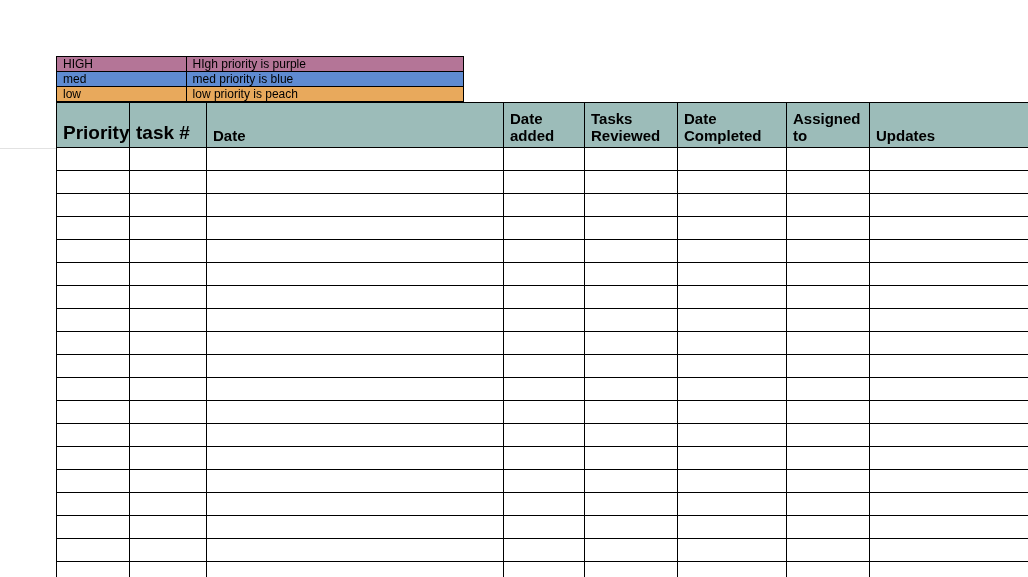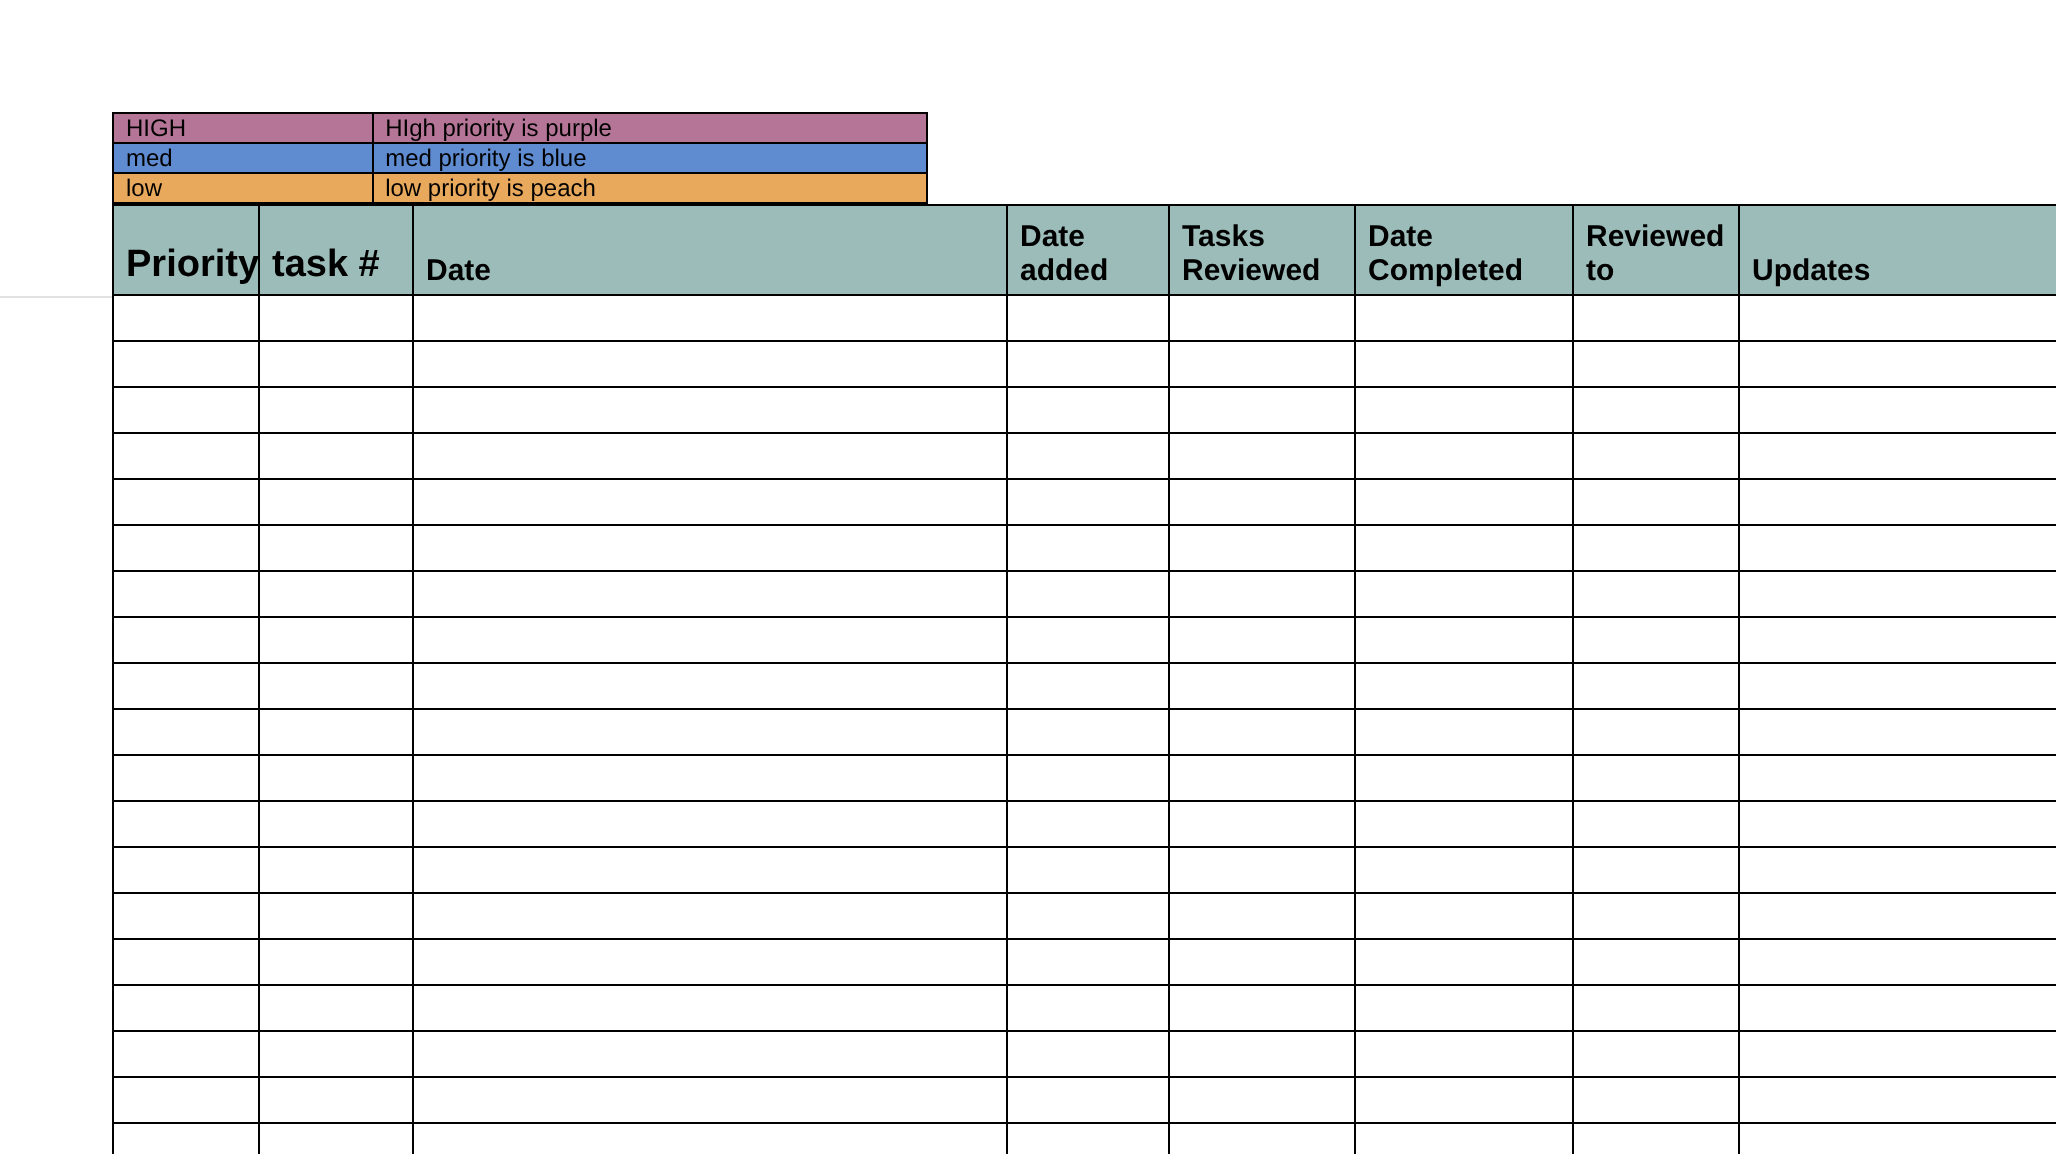--- a/index.html
+++ b/index.html
@@ -112,21 +112,21 @@
 
     <table class="grid">
       <thead>
         <tr>
           <th class="c-prio">Priority</th>
           <th class="c-task">task #</th>
           <th class="c-tasks big">Date</th>
           <th class="c-added big">Date added</th>
           <th class="c-rev big">Tasks Reviewed</th>
           <th class="c-comp big">Date Completed</th>
-          <th class="c-assn big">Reviewed to</th>
+          <th class="c-assn big">Assigned to</th>
           <th class="c-upd big">Updates</th>
         </tr>
       </thead>
       <tbody id="grid-body">
           <tr>
             <td class="c-prio"></td>
             <td class="c-task"></td>
             <td class="c-tasks"></td>
             <td class="c-added"></td>
             <td class="c-rev"></td>

